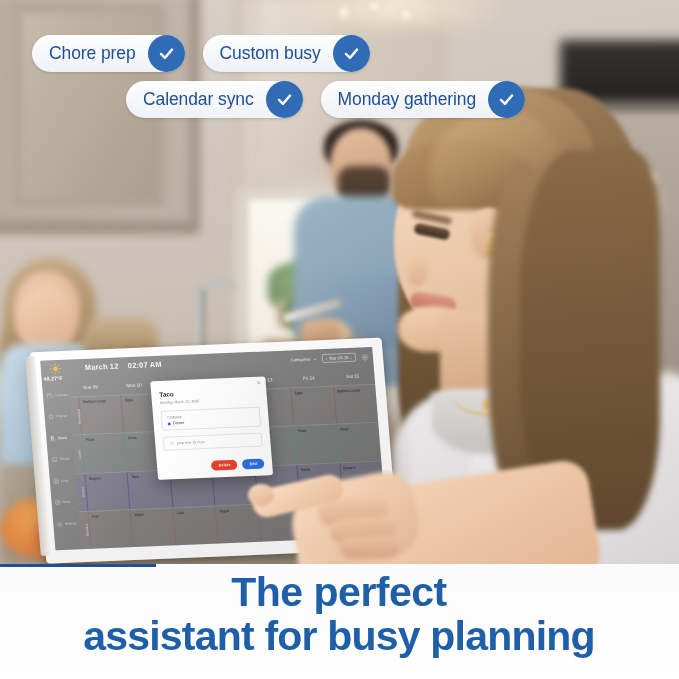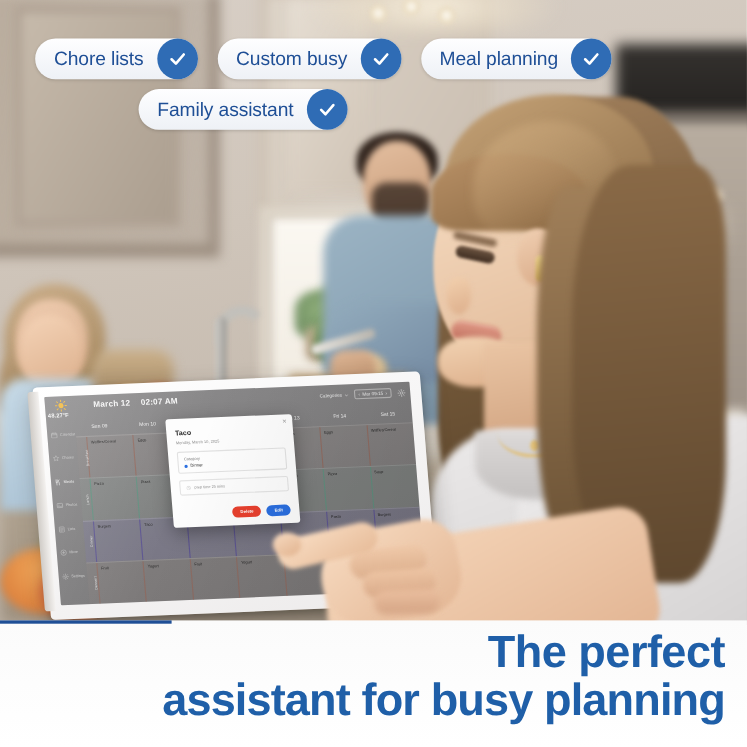--- a/index.html
+++ b/index.html
@@ -324,21 +324,21 @@
     margin-left:-2px;
   }
   .check-circle svg { width:19px; height:19px; }
 
   
   .bottom { position:absolute; left:0; top:564px; width:679px; height:115px;
     background:linear-gradient(180deg,#fbfbfb,#ffffff); }
   .bottom-rule { position:absolute; left:0; top:564px; width:156px; height:3px;
     background:#1f4f96; }
   .headline { position:absolute; right:20px; top:571px; width:640px;
-    text-align:right; color:#1f5fa8; font-weight:700;
+    text-align:center; color:#1f5fa8; font-weight:700;
     font-size:41px; line-height:1.07; letter-spacing:-.5px; }
   .headline .l2 { letter-spacing:-.8px; }
 </style>
 </head>
 <body>
 
 <div id="scene">
   <div class="ph bg-base"></div>
   <div class="ph cab-l"></div>
   <div class="ph cab-l2"></div>
@@ -628,47 +628,47 @@
 <div class="ph hand-palm"></div>
 <div class="ph knuckle1"></div>
 <div class="ph knuckle2"></div>
 <div class="ph knuckle3"></div>
 <div class="ph finger"></div>
 <div class="ph fingertip"></div>
 
 <div class="pills">
   <div class="pill-row r1">
     <div class="pill">
-      <span class="pill-label">Chore lists</span>
+      <span class="pill-label">Chore prep</span>
       <span class="check-circle">
         <svg viewBox="0 0 24 24">
             <path d="M5 12.5l5 5L19 7" fill="none" stroke="#fff" stroke-width="3" stroke-linecap="round" stroke-linejoin="round"></path>
           </svg>
       </span>
     </div>
     <div class="pill">
       <span class="pill-label">Custom busy</span>
       <span class="check-circle">
         <svg viewBox="0 0 24 24">
             <path d="M5 12.5l5 5L19 7" fill="none" stroke="#fff" stroke-width="3" stroke-linecap="round" stroke-linejoin="round"></path>
           </svg>
       </span>
     </div>
+  </div>
+  <div class="pill-row r2">
     <div class="pill">
-      <span class="pill-label">Meal planning</span>
+      <span class="pill-label">Calendar sync</span>
       <span class="check-circle">
         <svg viewBox="0 0 24 24">
             <path d="M5 12.5l5 5L19 7" fill="none" stroke="#fff" stroke-width="3" stroke-linecap="round" stroke-linejoin="round"></path>
           </svg>
       </span>
     </div>
-  </div>
-  <div class="pill-row r2">
     <div class="pill">
-      <span class="pill-label">Family assistant</span>
+      <span class="pill-label">Monday gathering</span>
       <span class="check-circle">
         <svg viewBox="0 0 24 24">
             <path d="M5 12.5l5 5L19 7" fill="none" stroke="#fff" stroke-width="3" stroke-linecap="round" stroke-linejoin="round"></path>
           </svg>
       </span>
     </div>
   </div>
 </div>
 
 <div class="bottom"></div>

